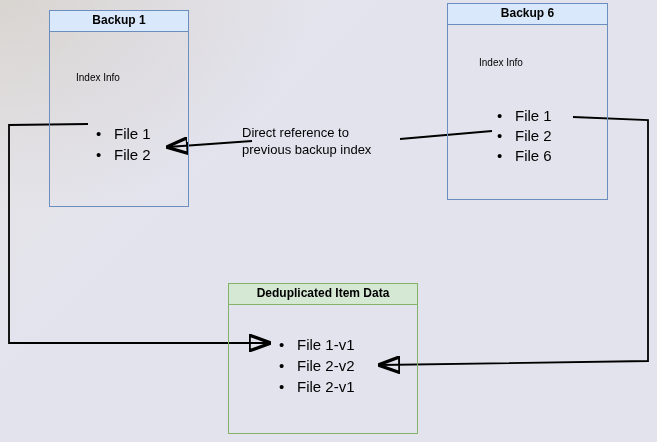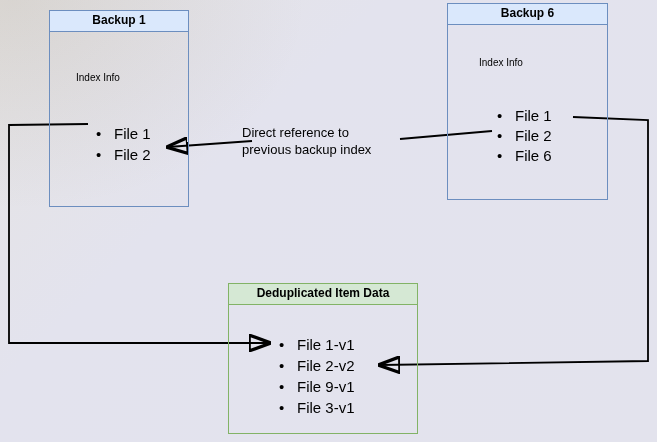--- a/index.html
+++ b/index.html
@@ -135,22 +135,21 @@
       </ul>
     </div>
   </div>
 
   <div class="node node-green dd" style="left:228px; top:283px; width:190px; height:151px;">
     <div class="node-header">Deduplicated Item Data</div>
     <div class="node-body">
       <ul class="filelist">
         <li>File 1-v1</li>
         <li>File 2-v2</li>
-        <li>File 9-v1</li>
-        <li>File 3-v1</li>
+        <li>File 2-v1</li>
       </ul>
     </div>
   </div>
 
   <div class="edge-label">Direct reference to
 previous backup index</div>
 
 </div>
 
 </body></html>

